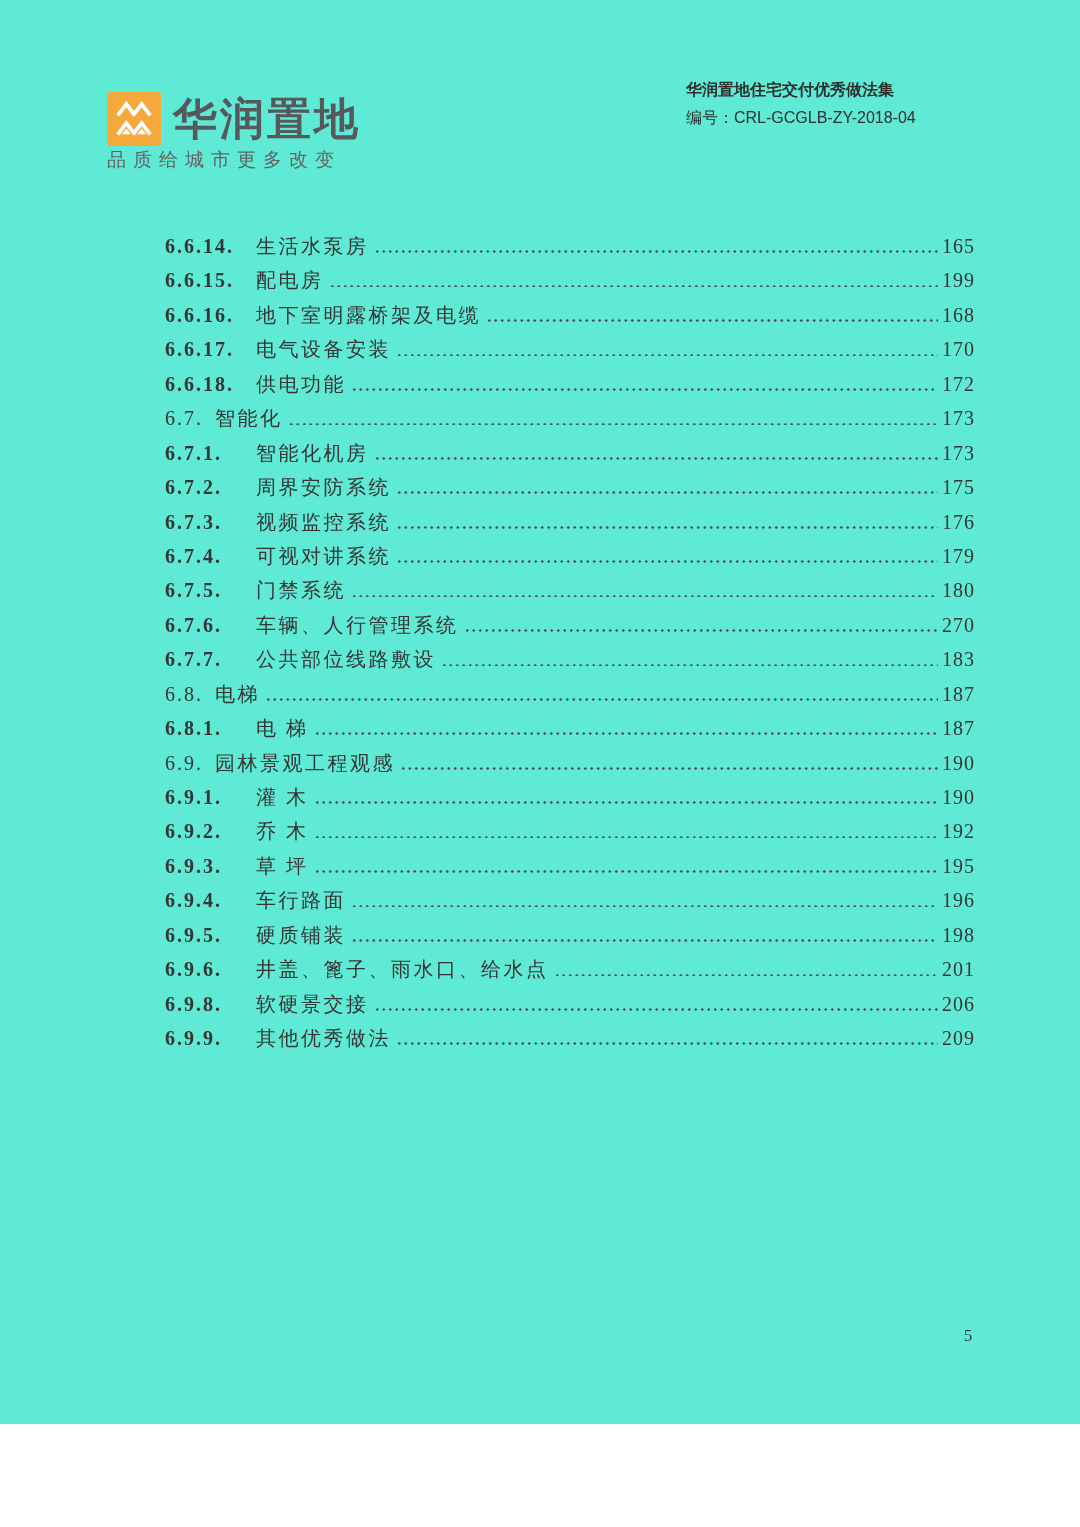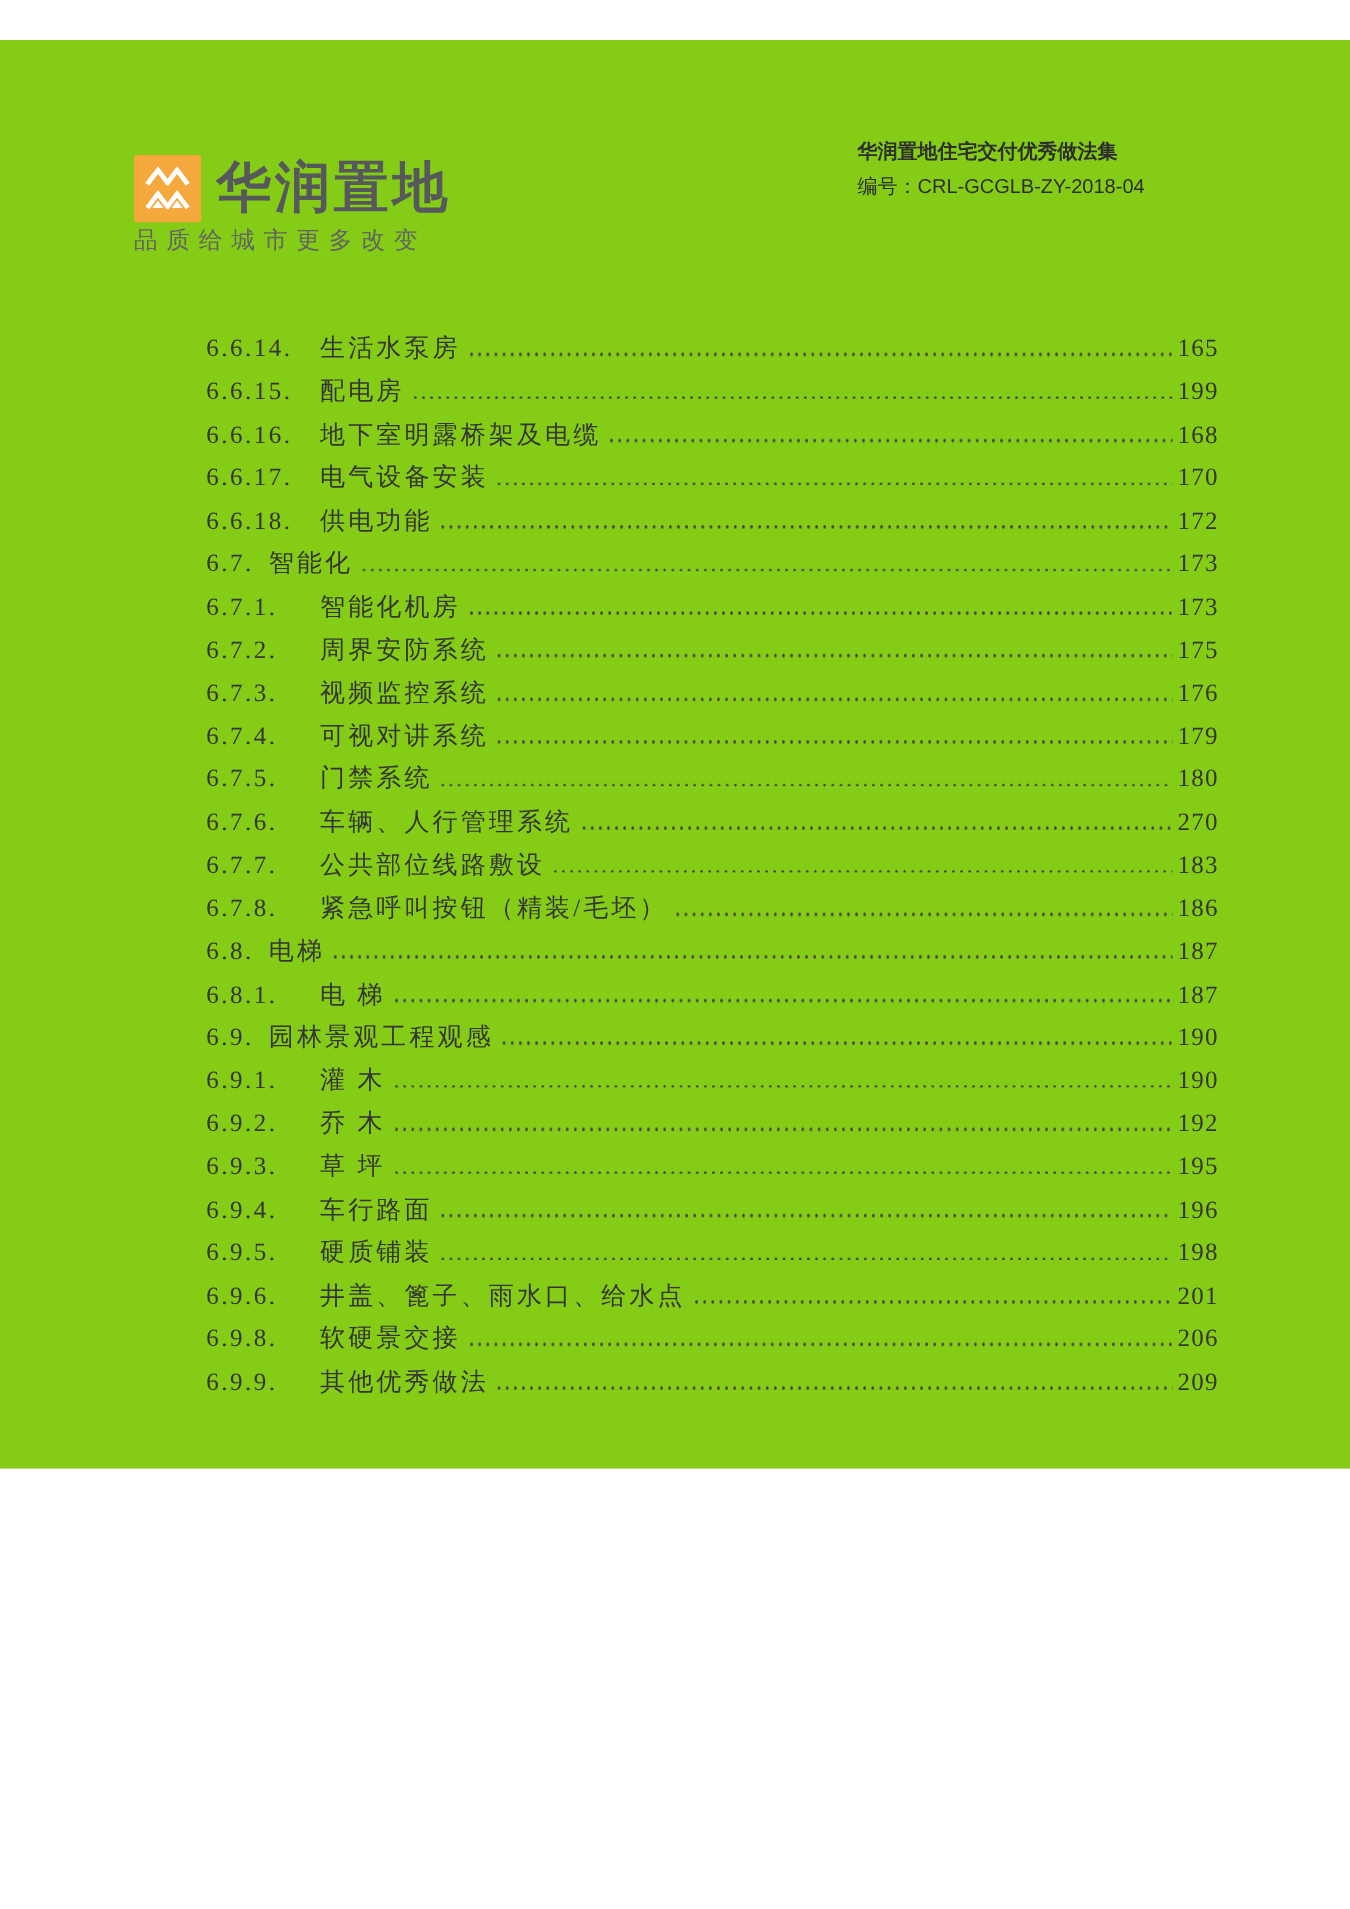--- a/index.html
+++ b/index.html
@@ -1,23 +1,22 @@
 <!DOCTYPE html>
 <html><head>
 <meta charset="utf-8">
 <style>
   html, body { margin: 0; padding: 0; background: #ffffff; }
   .page {
     position: relative;
     width: 1080px;
-    height: 1143px;
-    background: #84cc16;
+    height: 1424px;
+    background: #5eead4;
     overflow: hidden;
     font-family: "Liberation Serif", "DejaVu Serif", serif;
-    margin-top: 32px;
   }
 
   
   .logo-row {
     position: absolute;
     left: 107px;
     top: 92px;
     display: flex;
     align-items: center;
   }
@@ -66,21 +65,21 @@
     align-items: baseline;
     height: 34.45px;
     font-size: 20px;
     color: #353535;
   }
   .toc-row .num {
     letter-spacing: 2px;
     white-space: pre;
     flex: 0 0 auto;
   }
-  .toc-row.level-3 .num { width: 91px; }
+  .toc-row.level-3 .num { width: 91px; font-weight: bold; }
   .toc-row.level-2 .num { width: 50px; }
   .toc-row .title {
     letter-spacing: 2.5px;
     white-space: pre;
     flex: 0 0 auto;
   }
   .toc-row .leader {
     flex: 1 1 auto;
     min-width: 12px;
     height: 6px;
@@ -217,26 +216,20 @@
       <span class="page-num">270</span>
     </div>
 
     <div class="toc-row level-3">
       <span class="num">6.7.7.</span>
       <span class="title">公共部位线路敷设</span>
       <span class="leader"></span>
       <span class="page-num">183</span>
     </div>
 
-    <div class="toc-row level-3">
-      <span class="num">6.7.8.</span>
-      <span class="title">紧急呼叫按钮（精装/毛坯）</span>
-      <span class="leader"></span>
-      <span class="page-num">186</span>
-    </div>
 
     <div class="toc-row level-2">
       <span class="num">6.8.</span>
       <span class="title">电梯</span>
       <span class="leader"></span>
       <span class="page-num">187</span>
     </div>
 
     <div class="toc-row level-3">
       <span class="num">6.8.1.</span>

